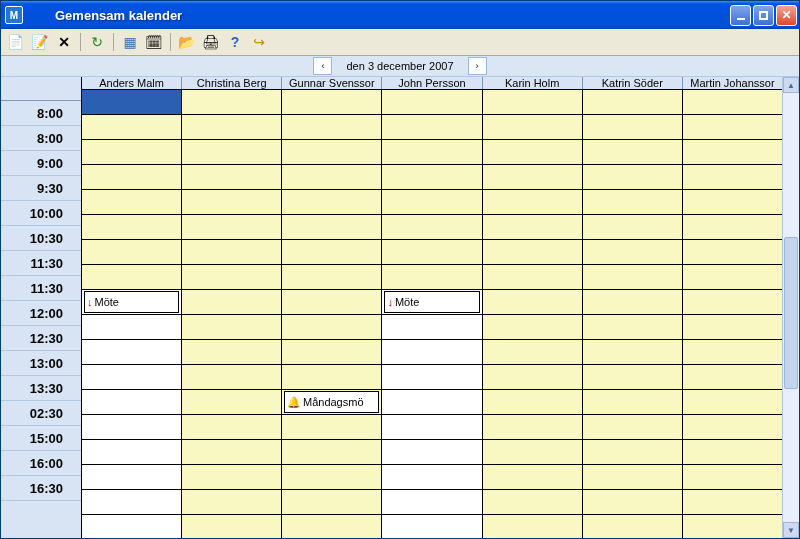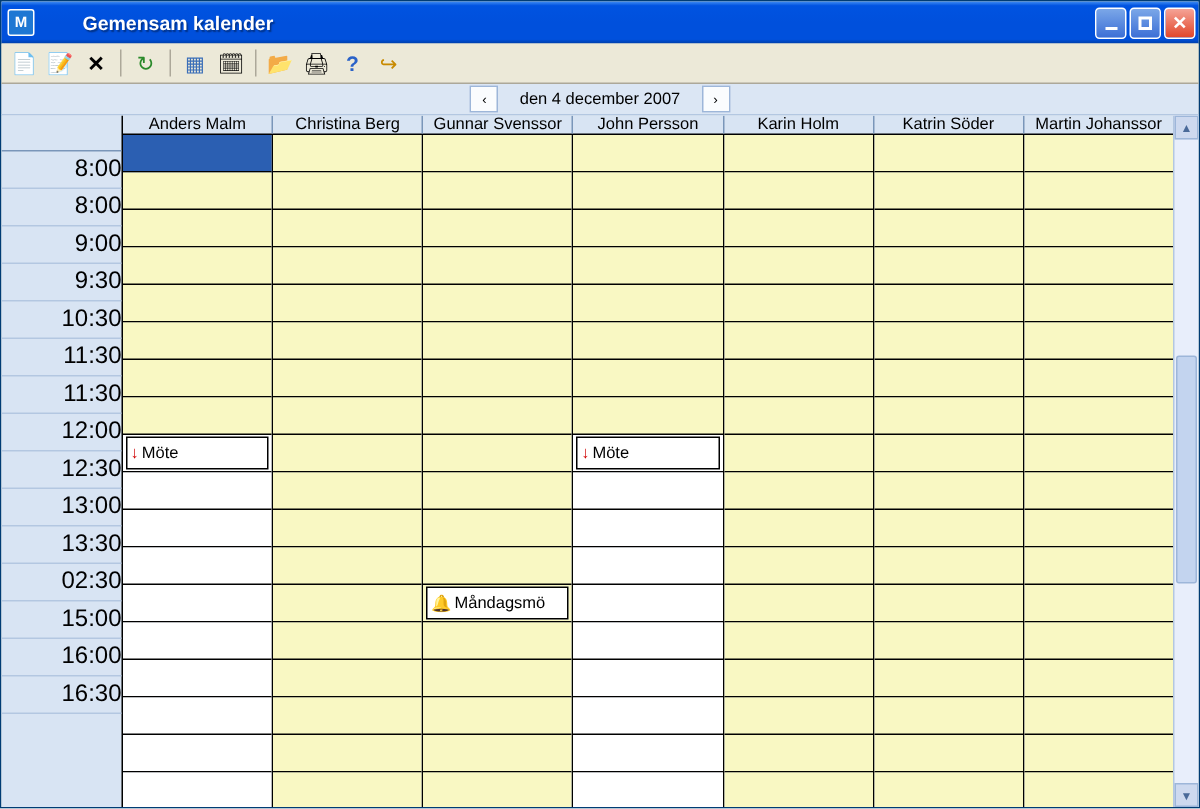--- a/index.html
+++ b/index.html
@@ -20,21 +20,21 @@
   .tbtn{width:20px;height:20px;display:flex;align-items:center;justify-content:center;border:1px solid transparent;border-radius:2px;}
   .tsep{width:1px;height:18px;background:#aca899;margin:0 3px;}
   .ico{font-size:14px;line-height:1;}
   
   .datenav{height:20px;background:#dbe6f4;border-bottom:1px solid #b3c7e1;display:flex;align-items:center;justify-content:center;gap:14px;font-size:11px;}
   .navbtn{width:17px;height:16px;border:1px solid #9db6d9;background:#fafcfe;display:flex;align-items:center;justify-content:center;font-size:9px;}
   
   .content{flex:1;display:flex;position:relative;background:#d6e3f3;overflow:hidden;}
   .timecol{width:80px;background:#d8e4f3;border-right:1px solid #000;}
   .timecol .corner{height:24px;border-bottom:1px solid #7a96b9;box-sizing:border-box;}
-  .timecol .trow{height:25px;border-bottom:1px solid #b3c7e1;display:flex;align-items:center;justify-content:flex-end;padding-right:0;font-size:16px;font-weight:normal;color:#000;box-sizing:border-box;}
+  .timecol .trow{height:25px;border-bottom:1px solid #b3c7e1;display:flex;align-items:center;justify-content:flex-end;padding-right:18px;font-size:13px;font-weight:bold;color:#000;box-sizing:border-box;}
   .gridwrap{flex:1;display:flex;flex-direction:column;overflow:hidden;}
   .headrow{height:24px;display:flex;border-bottom:1px solid #000;background:#d8e4f3;}
   .headcell{flex:1;border-right:1px solid #7a96b9;display:flex;align-items:center;justify-content:center;font-size:11px;overflow:hidden;white-space:nowrap;box-sizing:border-box;}
   .headcell:last-child{border-right:none;}
   .grid{flex:1;display:flex;position:relative;}
   .colwrap{flex:1;border-right:1px solid #000;position:relative;display:flex;flex-direction:column;}
   .colwrap:last-child{border-right:none;}
   .slot{height:25px;border-bottom:1px solid #000;background:#f9f8c3;box-sizing:border-box;}
   .slot.free{background:#fff;}
   .slot.sel{background:#2b5fb2;}
@@ -94,32 +94,33 @@
     <div class="tbtn">
         <span class="ico" style="color:#2a62c8;font-weight:bold;">?</span>
       </div>
     <div class="tbtn">
         <span class="ico" style="color:#c88a00;">↪</span>
       </div>
   </div>
 
   <div class="datenav">
     <div class="navbtn">‹</div>
-    <div>den 4 december 2007</div>
+    <div>den 3 december 2007</div>
     <div class="navbtn">›</div>
   </div>
 
   <div class="content">
     <div class="timecol">
       <div class="corner"></div>
       <div id="time-slots">
           <div class="trow">8:00</div>
           <div class="trow">8:00</div>
           <div class="trow">9:00</div>
           <div class="trow">9:30</div>
+          <div class="trow">10:00</div>
           <div class="trow">10:30</div>
           <div class="trow">11:30</div>
           <div class="trow">11:30</div>
           <div class="trow">12:00</div>
           <div class="trow">12:30</div>
           <div class="trow">13:00</div>
           <div class="trow">13:30</div>
           <div class="trow">02:30</div>
           <div class="trow">15:00</div>
           <div class="trow">16:00</div>

